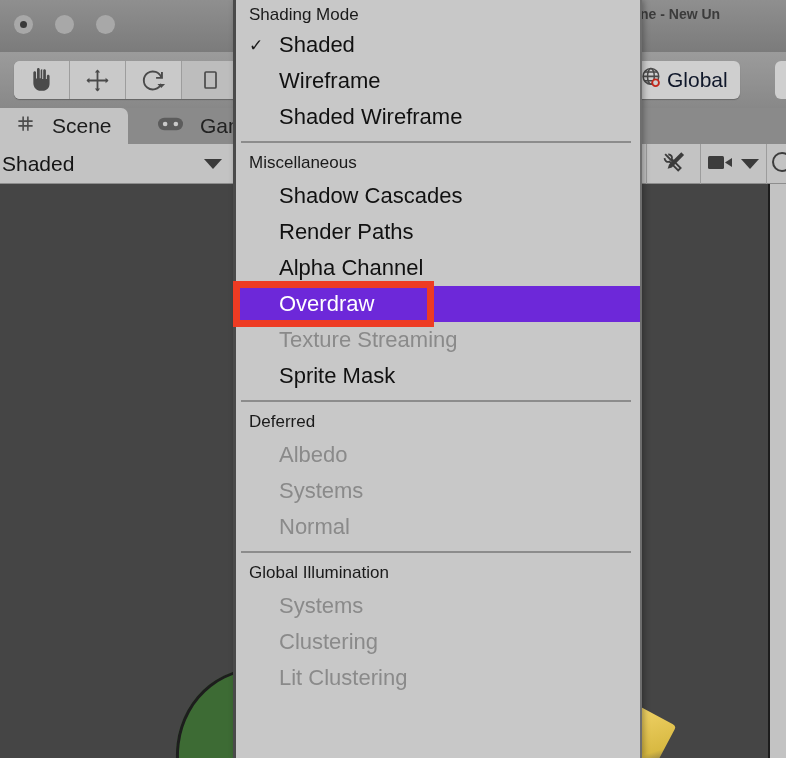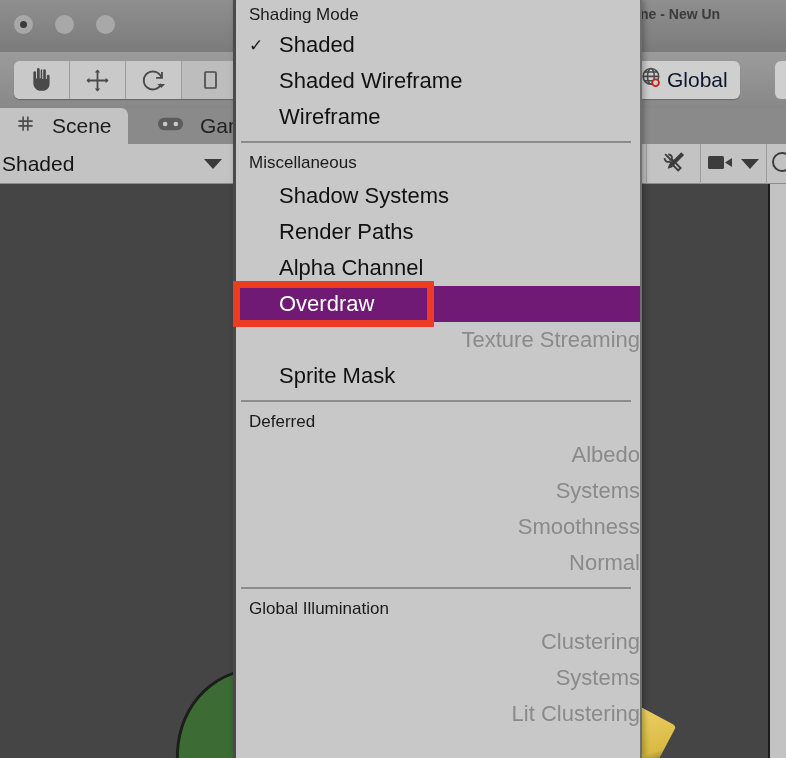--- a/index.html
+++ b/index.html
@@ -203,23 +203,23 @@
   .menu-header.first { height: 27px; padding-top: 2px; }
 
   .menu-item {
     position: relative;
     height: 36px;
     display: flex; align-items: center;
     padding-left: 43px;
     font-size: 22px; color: #111;
     white-space: nowrap;
   }
-  .menu-item.disabled { color: #8a8a8a; justify-content: flex-end; }
+  .menu-item.disabled { color: #8a8a8a; }
   .menu-item.selected {
-    background: #701a75;
+    background: #6d28d9;
     color: #ffffff;
   }
   .menu-item .check {
     position: absolute;
     left: 13px; top: 50%;
     transform: translateY(-50%);
     font-size: 17px; color: #1a1a1a;
     line-height: 1;
   }
   .menu-sep {
@@ -370,31 +370,31 @@
   </div>
 
   <div class="menu">
     <div class="menu-inner" id="menu-inner">
         <div class="menu-header first">Shading Mode</div>
         <div class="menu-item">
           <span class="check">✓</span>
           <span>Shaded</span>
         </div>
         <div class="menu-item">
+          <span>Wireframe</span>
+        </div>
+        <div class="menu-item">
           <span>Shaded Wireframe</span>
-        </div>
-        <div class="menu-item">
-          <span>Wireframe</span>
         </div>
         <div class="menu-sep">
           <i></i>
         </div>
         <div class="menu-header">Miscellaneous</div>
         <div class="menu-item">
-          <span>Shadow Systems</span>
+          <span>Shadow Cascades</span>
         </div>
         <div class="menu-item">
           <span>Render Paths</span>
         </div>
         <div class="menu-item">
           <span>Alpha Channel</span>
         </div>
         <div class="menu-item selected" style="margin-left: -3px; margin-right: -2px; padding-left: 46px;">
           <span>Overdraw</span>
         </div>
@@ -408,36 +408,33 @@
           <i></i>
         </div>
         <div class="menu-header">Deferred</div>
         <div class="menu-item disabled">
           <span>Albedo</span>
         </div>
         <div class="menu-item disabled">
           <span>Systems</span>
         </div>
         <div class="menu-item disabled">
-          <span>Smoothness</span>
-        </div>
-        <div class="menu-item disabled">
           <span>Normal</span>
         </div>
         <div class="menu-sep">
           <i></i>
         </div>
         <div class="menu-header">Global Illumination</div>
         <div class="menu-item disabled">
+          <span>Systems</span>
+        </div>
+        <div class="menu-item disabled">
           <span>Clustering</span>
         </div>
         <div class="menu-item disabled">
-          <span>Systems</span>
-        </div>
-        <div class="menu-item disabled">
           <span>Lit Clustering</span>
         </div>
       </div>
   </div>
 
   <div class="annot-box" style="border-color: rgb(238, 59, 35);"></div>
 
 </div>
 
 </body></html>

